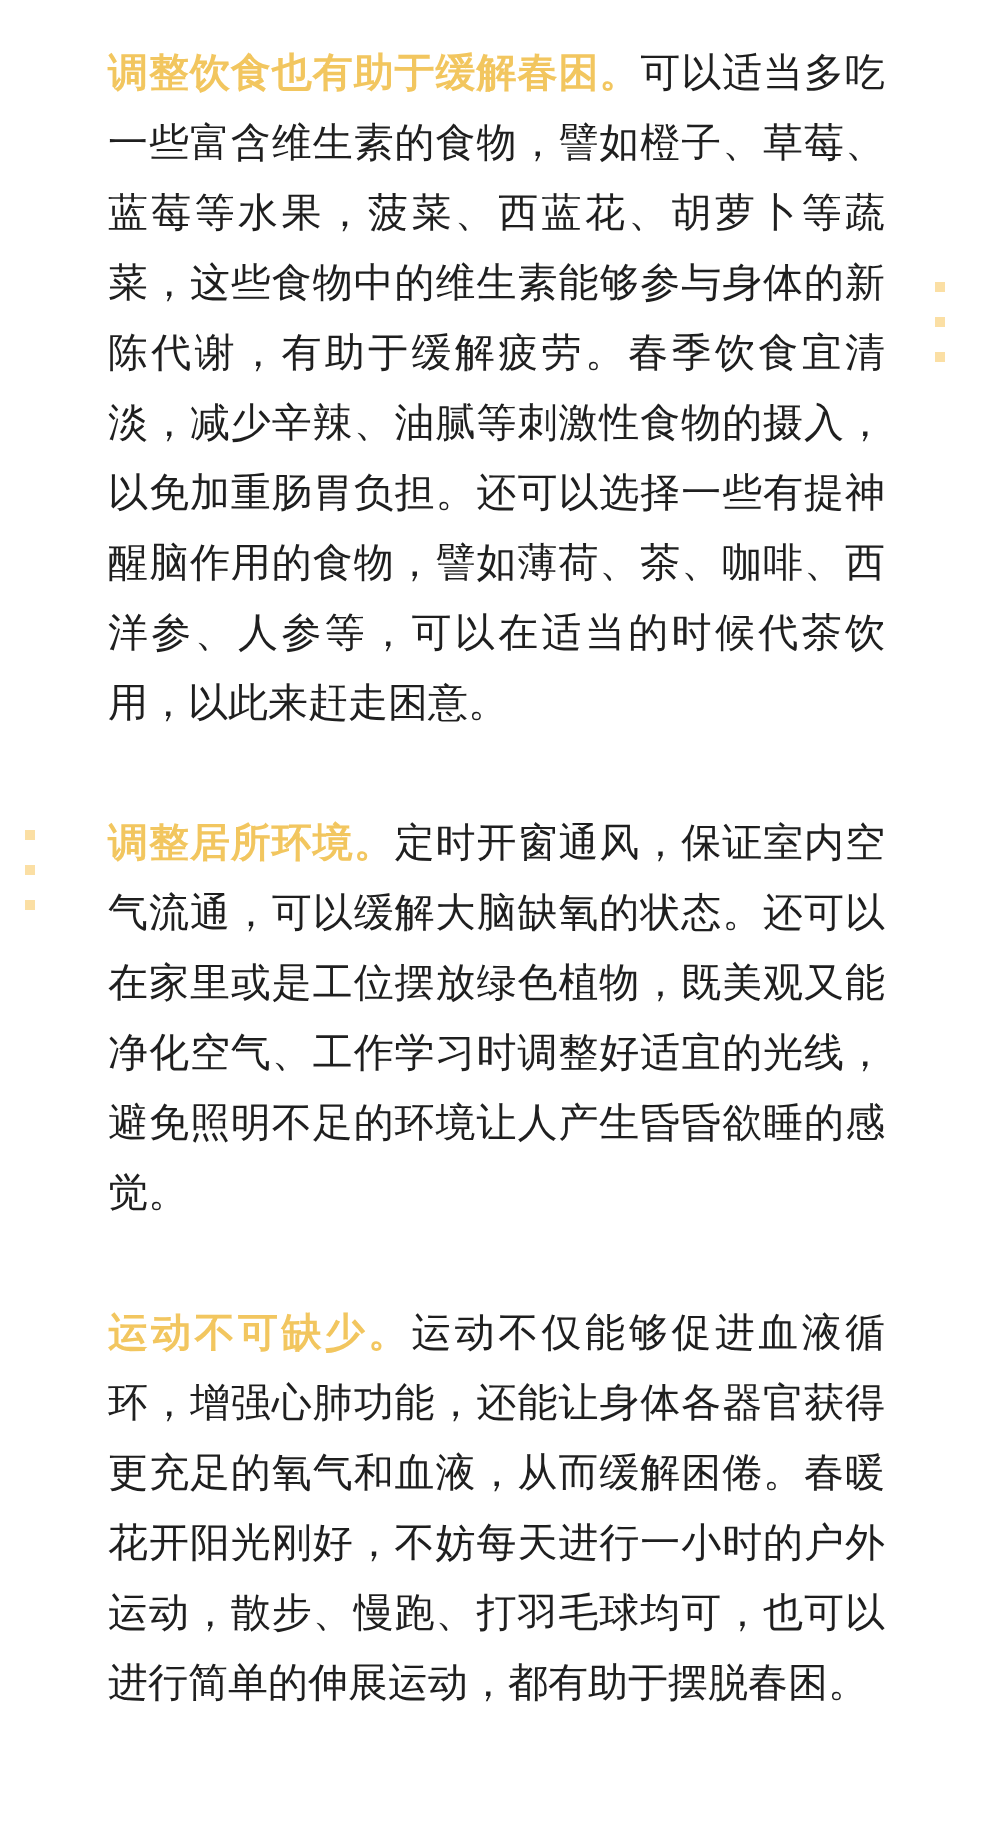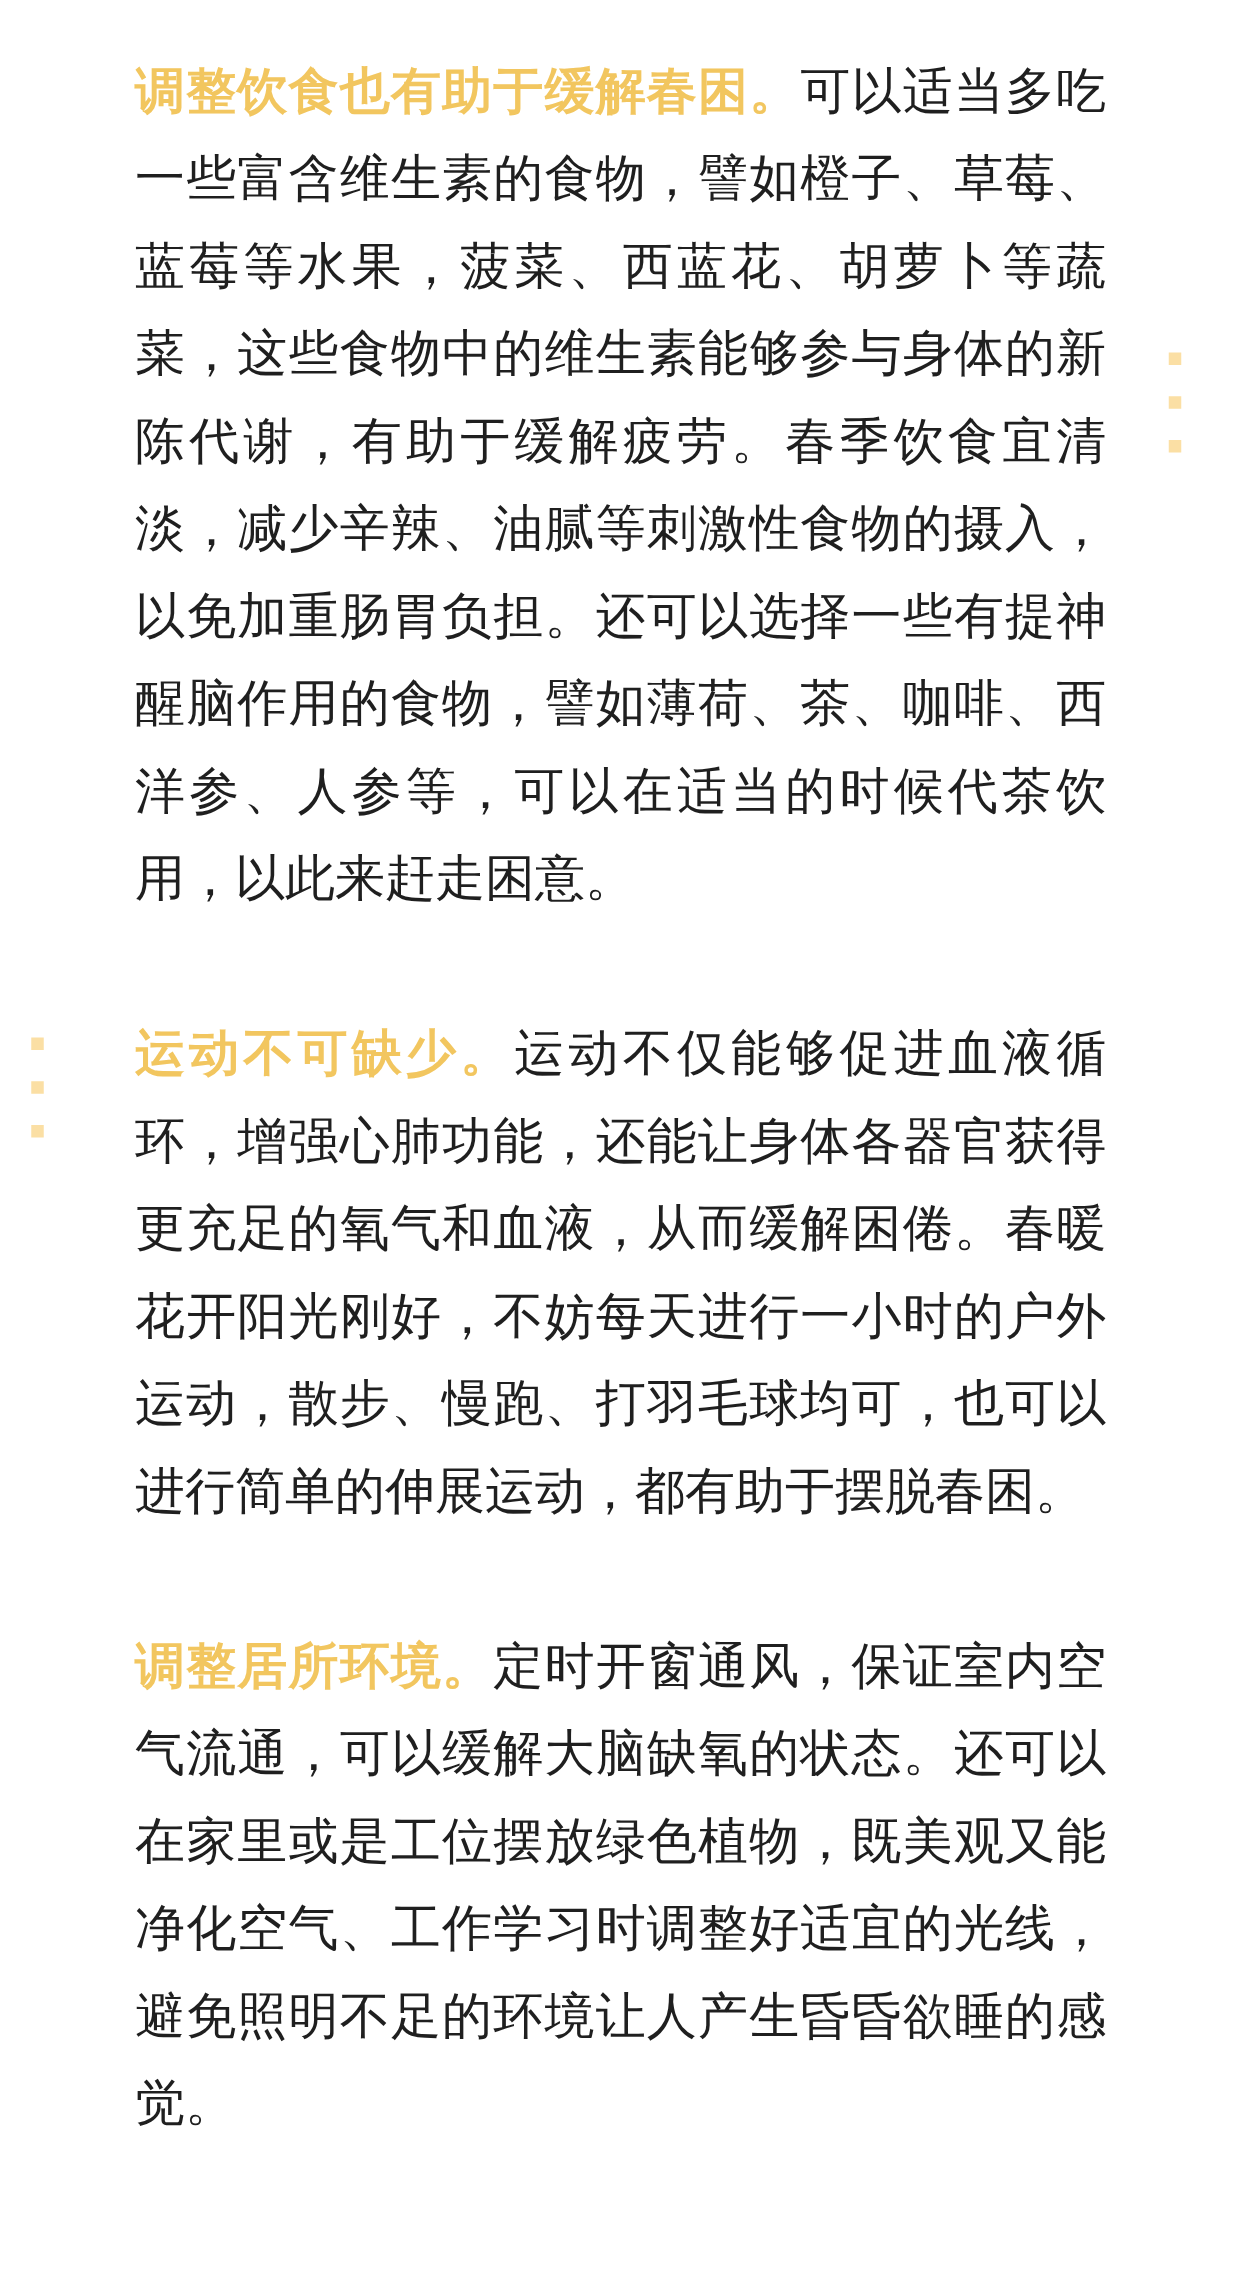--- a/index.html
+++ b/index.html
@@ -63,18 +63,18 @@
 
   <div class="deco deco-left">
     <span class="sq"></span>
     <span class="sq"></span>
     <span class="sq"></span>
   </div>
 
   <div class="article">
     <p><span class="lead">调整饮食也有助于缓解春困。</span><span>可以适当多吃一些富含维生素的食物，譬如橙子、草莓、蓝莓等水果，菠菜、西蓝花、胡萝卜等蔬菜，这些食物中的维生素能够参与身体的新陈代谢，有助于缓解疲劳。春季饮食宜清淡，减少辛辣、油腻等刺激性食物的摄入，以免加重肠胃负担。还可以选择一些有提神醒脑作用的食物，譬如薄荷、茶、咖啡、西洋参、人参等，可以在适当的时候代茶饮用，以此来赶走困意。</span></p>
 
+    <p><span class="lead">调整居所环境。</span><span>定时开窗通风，保证室内空气流通，可以缓解大脑缺氧的状态。还可以在家里或是工位摆放绿色植物，既美观又能净化空气、工作学习时调整好适宜的光线，避免照明不足的环境让人产生昏昏欲睡的感觉。</span></p>
+
     <p><span class="lead">运动不可缺少。</span><span>运动不仅能够促进血液循环，增强心肺功能，还能让身体各器官获得更充足的氧气和血液，从而缓解困倦。春暖花开阳光刚好，不妨每天进行一小时的户外运动，散步、慢跑、打羽毛球均可，也可以进行简单的伸展运动，都有助于摆脱春困。</span></p>
-
-    <p><span class="lead">调整居所环境。</span><span>定时开窗通风，保证室内空气流通，可以缓解大脑缺氧的状态。还可以在家里或是工位摆放绿色植物，既美观又能净化空气、工作学习时调整好适宜的光线，避免照明不足的环境让人产生昏昏欲睡的感觉。</span></p>
   </div>
 
 </div>
 
 </body></html>

